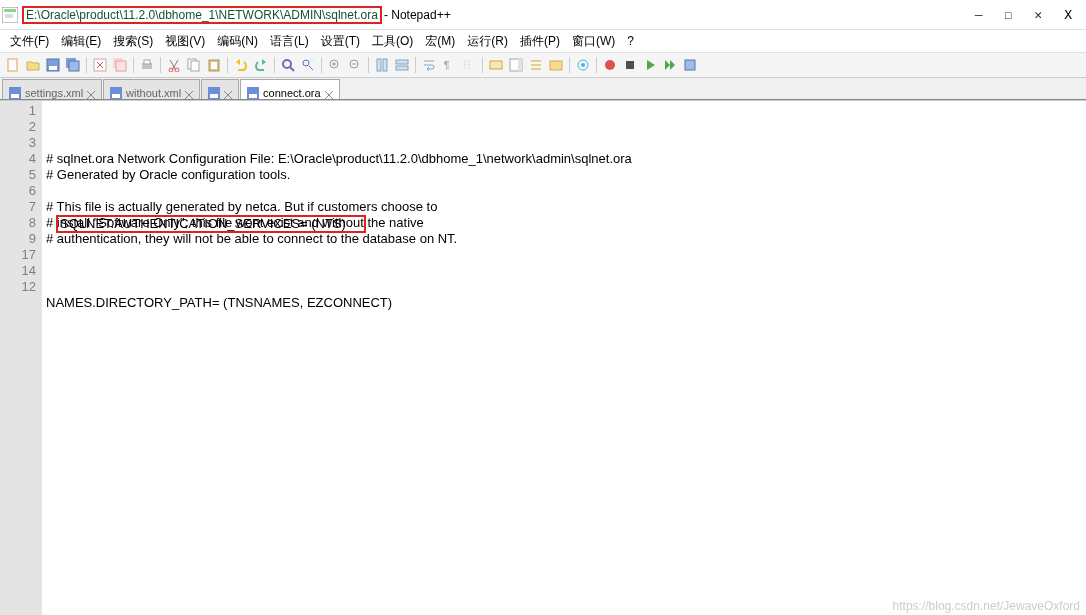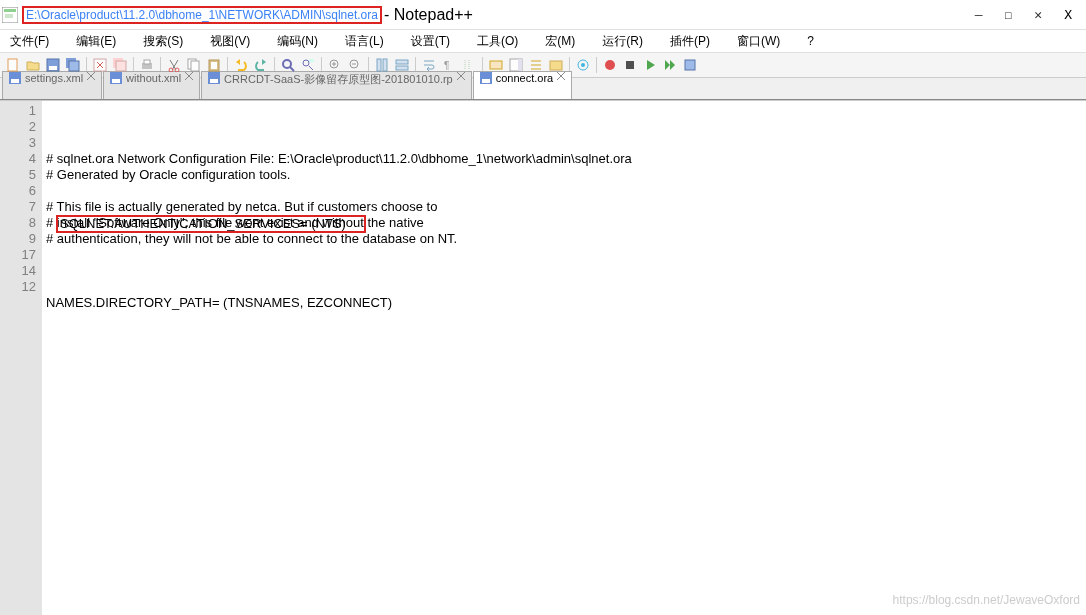--- a/index.html
+++ b/index.html
@@ -1,47 +1,47 @@
 <!DOCTYPE html>
 <html><head>
 <meta charset="utf-8">
 <style>
 * { margin:0; padding:0; box-sizing:border-box; font-family:"Microsoft YaHei","Segoe UI",sans-serif; }
 body { width:1086px; height:615px; background:#fff; overflow:hidden; position:relative; }
 
 .titlebar { height:30px; background:#fff; display:flex; align-items:center; padding:0 2px; border-bottom:1px solid #e0e0e0; }
 .titlebar .icon { width:16px; height:16px; margin-right:4px; }
-.title-hl { border:2px solid #d22; padding:0 2px; font-size:12px; color:#3b82f6; }
-.title-rest { font-size:16px; color:#000; margin-left:2px; }
+.title-hl { border:2px solid #d22; padding:0 2px; font-size:12px; color:#14532d; }
+.title-rest { font-size:12px; color:#000; margin-left:2px; }
 .win-ctrls { margin-left:auto; display:flex; gap:22px; padding-right:12px; }
 .win-ctrls span { font-size:13px; color:#333; cursor:pointer; font-family:Consolas,monospace;}
 
-.menubar { height:22px; display:flex; align-items:center; padding:0 4px; font-size:12px; color:#000;gap:15px; }
+.menubar { height:22px; display:flex; align-items:center; padding:0 4px; font-size:12px; color:#000; }
 .menubar span { padding:2px 6px; cursor:pointer; }
 
 .toolbar { height:26px; display:flex; align-items:center; padding:0 4px; gap:2px; border-top:1px solid #e0e0e0; border-bottom:1px solid #ccc; background:#f5f5f5; }
 .tbtn { width:18px; height:18px; display:inline-flex; align-items:center; justify-content:center; cursor:pointer; opacity:.85; }
 .sep { width:1px; height:16px; background:#ccc; margin:0 2px; }
 
 .tabbar { height:22px; display:flex; align-items:flex-end; background:#f0f0f0; border-bottom:1px solid #888; padding-left:2px; }
-.tab { display:flex; align-items:flex-start; gap:4px; height:28px; padding:0 6px; font-size:11px; background:#e4e4e4; border:1px solid #aaa; border-bottom:none; margin-right:1px; font-family:"SimSun",monospace; cursor:pointer;}
+.tab { display:flex; align-items:flex-end; gap:4px; height:20px; padding:0 6px; font-size:11px; background:#e4e4e4; border:1px solid #aaa; border-bottom:none; margin-right:1px; font-family:"SimSun",monospace; cursor:pointer;}
 .tab.active { background:#fff; color:#000; }
 .tab.inactive { color:#666; }
 .tab .tx { width:8px; height:8px; }
 .tab .tic { width:12px; height:12px; }
 
 .editor { display:flex; height:536px; background:#fff; font-family:Consolas,"Courier New",monospace; font-size:13px; line-height:16px; border-top:1px solid #ccc;}
 .gutter { width:42px; background:#e4e4e4; color:#808080; text-align:right; padding:2px 6px 0 0; user-select:none; }
 .gutter div { height:16px; }
 .code { flex:1; padding:2px 0 0 4px; position:relative; white-space:pre; color:#000; }
 .code .ln { height:16px; display:block; }
 .hl-line { position:absolute; left:-2px; top:114px; height:18px; border:2px solid #d22; padding:0 2px; pointer-events:none; width:310px;margin-left:16px;}
 .hl-line-inner{position:relative;top:-1px;}
 
-.watermark { position:absolute; right:6px; bottom:8px; font-size:12px; color:#ccc; font-family:Arial,sans-serif;}
+.watermark { position:absolute; right:6px; bottom:2px; font-size:12px; color:#ccc; font-family:Arial,sans-serif;}
 </style>
 </head>
 <body>
 
 <div class="titlebar">
   <svg class="icon" viewBox="0 0 16 16">
       <rect width="16" height="16" fill="#fff" stroke="#888"></rect>
       <rect x="2" y="2" width="12" height="3" fill="#8fd18f"></rect>
       <rect x="2" y="6" width="12" height="8" fill="#fff"></rect>
       <line x1="3" y1="8" x2="11" y2="8" stroke="#9c9"></line>
@@ -291,21 +291,20 @@
     <svg class="tx" viewBox="0 0 8 8">
         <line x1="0" y1="0" x2="8" y2="8" stroke="#888"></line>
         <line x1="8" y1="0" x2="0" y2="8" stroke="#888"></line>
       </svg>
   </div>
   <div class="tab inactive">
     <svg class="tic" viewBox="0 0 12 12">
         <rect width="12" height="12" fill="#6a8fd6"></rect>
         <rect x="2" y="7" width="8" height="4" fill="#fff"></rect>
       </svg>
-    <span>CRRCDT-SaaS-影像留存原型图-201801010.rp</span>
     <svg class="tx" viewBox="0 0 8 8">
         <line x1="0" y1="0" x2="8" y2="8" stroke="#888"></line>
         <line x1="8" y1="0" x2="0" y2="8" stroke="#888"></line>
       </svg>
   </div>
   <div class="tab active">
     <svg class="tic" viewBox="0 0 12 12">
         <rect width="12" height="12" fill="#6a8fd6"></rect>
         <rect x="2" y="7" width="8" height="4" fill="#fff"></rect>
       </svg>

